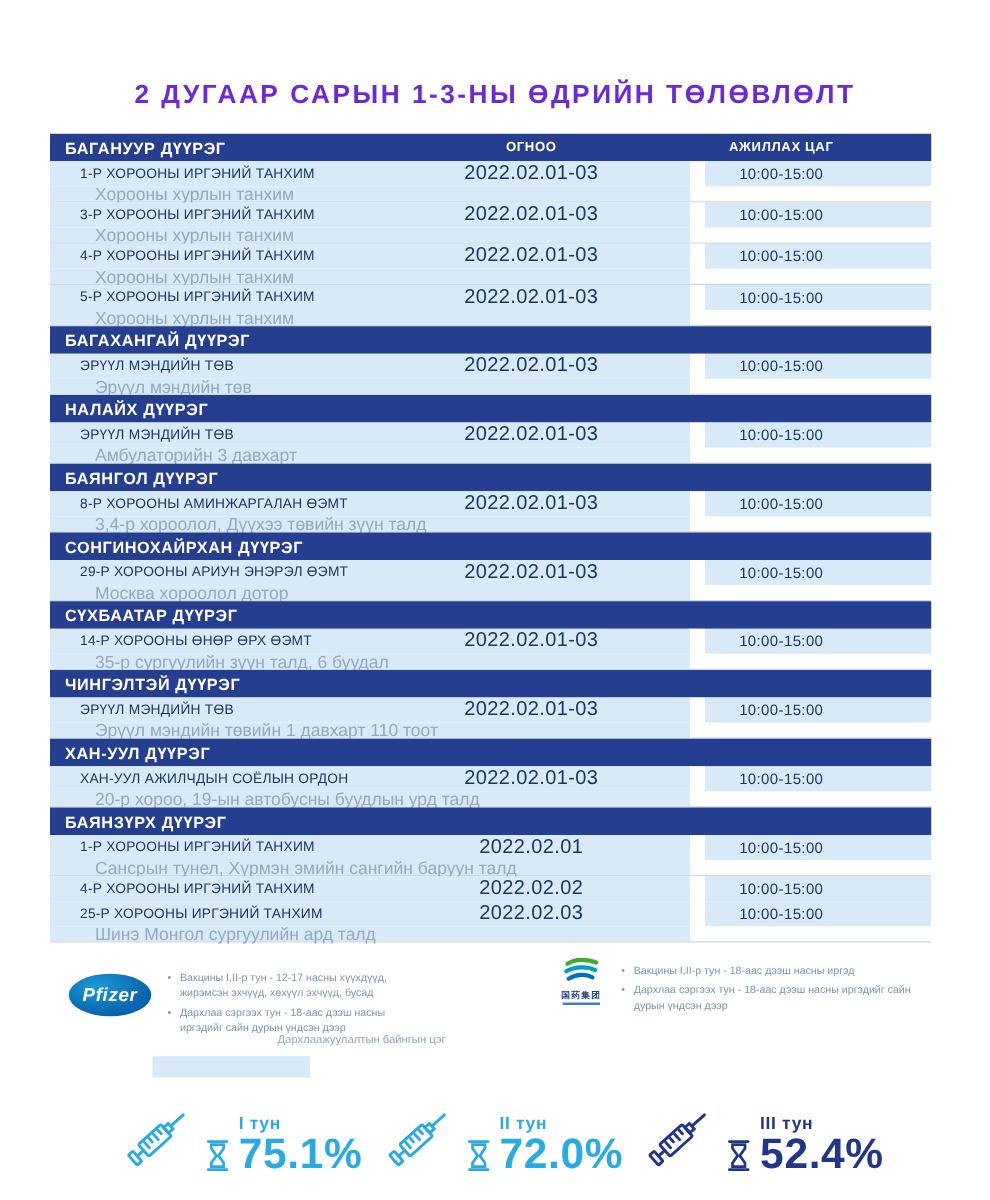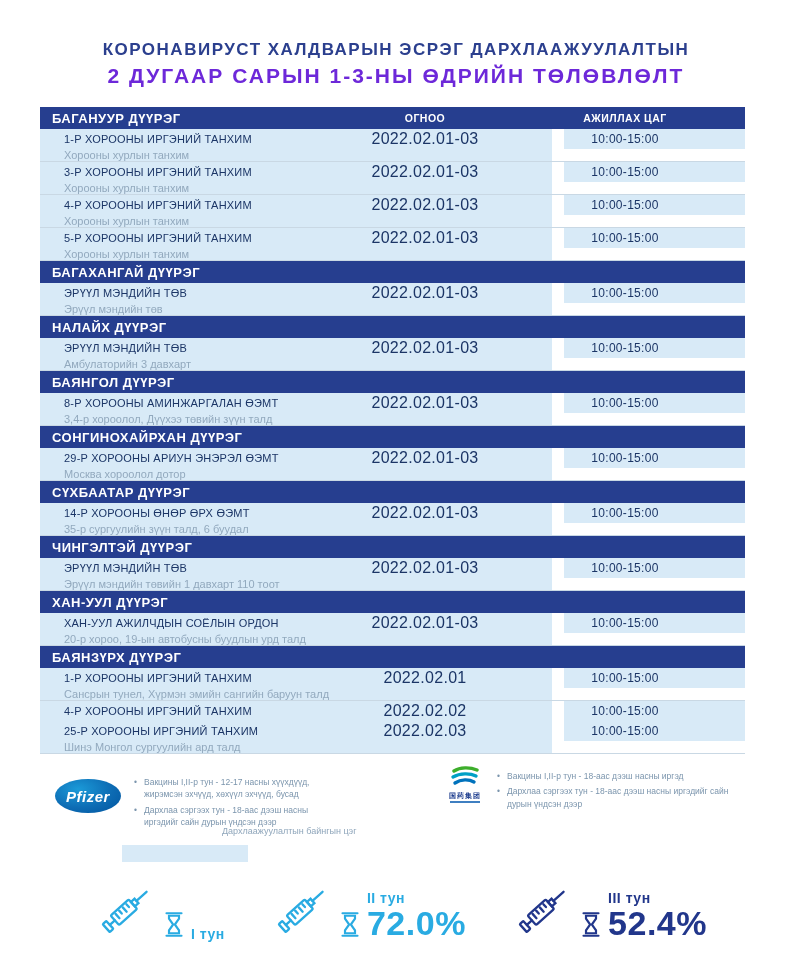--- a/index.html
+++ b/index.html
@@ -25,21 +25,21 @@
   .entry-main{height:20px;position:relative;
       background:linear-gradient(to right,#D8EAF7 0 512px,#ffffff 512px 524px,#D8EAF7 524px 100%);}
   .venue{position:absolute;left:24px;top:0;height:20px;line-height:20px;
          font-size:11px;color:#1B3566;letter-spacing:.2px;white-space:nowrap;}
   .v-date{position:absolute;left:300px;width:170px;top:0;height:20px;line-height:20px;
           text-align:center;font-size:16px;color:#1B3566;letter-spacing:.3px;}
   .v-time{position:absolute;left:500px;width:170px;top:0;height:20px;line-height:20px;
           text-align:center;font-size:12px;color:#1B3566;letter-spacing:.3px;}
   .entry-sub{height:12px;border-bottom:1px solid #c9d8e4;
       background:linear-gradient(to right,#D8EAF7 0 512px,#ffffff 512px 100%);}
-  .loc{display:block;padding-left:24px;font-size:11px;line-height:12px;color:#92A9BE;white-space:nowrap;}
+  .loc{display:block;padding-left:24px;font-size:14px;line-height:12px;color:#92A9BE;white-space:nowrap;margin-left:12px;}
 
   
   .pfizer-logo{position:absolute;left:55px;top:779px;width:66px;height:34px;border-radius:50%;
       background:radial-gradient(ellipse at 35% 30%,#1b9ad8 0%,#0d6cb4 55%,#00539e 100%);
       color:#fff;font-style:italic;font-weight:bold;font-size:15px;
       display:flex;align-items:center;justify-content:center;letter-spacing:.5px;}
   .notes{position:absolute;margin:0;padding:0;list-style:none;font-size:8.5px;color:#7b95ad;line-height:1.45;}
   .notes li{position:relative;padding-left:10px;margin-bottom:3px;}
   .notes li::before{content:"•";position:absolute;left:0;top:0;color:#7b95ad;}
   .pfizer-notes{left:134px;top:776px;width:210px;}
@@ -59,21 +59,20 @@
   .hg{width:20px;height:29px;margin-bottom:3px;flex:0 0 auto;}
   .stat-text{display:flex;flex-direction:column;padding-bottom:0;}
   .stat-label{font-size:14px;font-weight:bold;letter-spacing:.5px;}
   .stat-value{font-size:34px;font-weight:bold;line-height:1.05;letter-spacing:.5px;}
 </style>
 </head>
 <body>
 
 <div id="page">
 
-  <div class="title1">КОРОНАВИРУСТ ХАЛДВАРЫН ЭСРЭГ ДАРХЛААЖУУЛАЛТЫН</div>
   <div class="title2">2 ДУГААР САРЫН 1-3-НЫ ӨДРИЙН ТӨЛӨВЛӨЛТ</div>
 
   <div class="table">
       <div class="section">
         <div class="section-bar">
           <span class="district-name">БАГАНУУР ДҮҮРЭГ</span>
           <span class="col-label col-date">ОГНОО</span>
           <span class="col-label col-time">АЖИЛЛАХ ЦАГ</span>
         </div>
         <div class="entry">
@@ -299,20 +298,21 @@
       </svg>
       <svg class="hg" viewBox="0 0 24 32">
         <g stroke="currentColor" fill="none" stroke-width="2.6" stroke-linecap="round">
           <line x1="3" y1="2.5" x2="21" y2="2.5"></line>
           <path d="M6 5.5 H18 V9 L13 16 L18 23 V26.5 H6 V23 L11 16 L6 9 Z"></path>
           <line x1="3" y1="29.5" x2="21" y2="29.5"></line>
         </g>
       </svg>
       <div class="stat-text">
         <span class="stat-label">I тун</span>
+        <span class="stat-value">75.1%</span>
       </div>
     </div>
 
     <div class="stat" style="color: rgb(41, 171, 226);">
       <svg class="syringe" viewBox="0 0 64 64">
         <g transform="rotate(-42 32 32)" stroke="currentColor" fill="none" stroke-width="2.4" stroke-linecap="round">
           <rect x="17" y="25" width="25" height="13" rx="1.5"></rect>
           <line x1="22" y1="27" x2="22" y2="33"></line>
             <line x1="27" y1="27" x2="27" y2="31"></line>
           <line x1="32" y1="27" x2="32" y2="33"></line>

